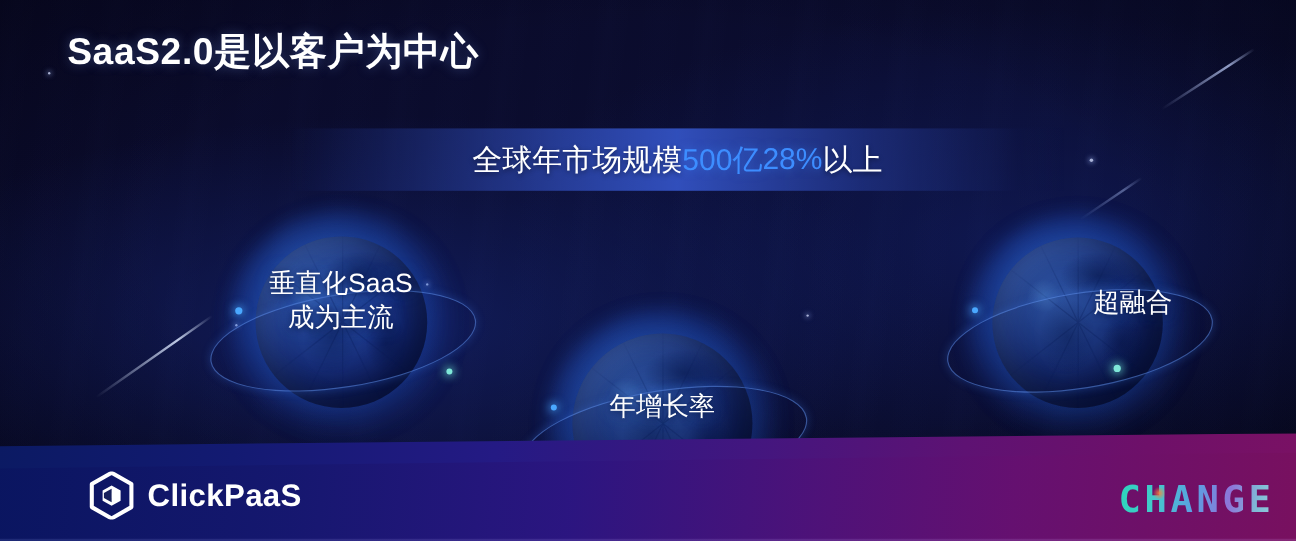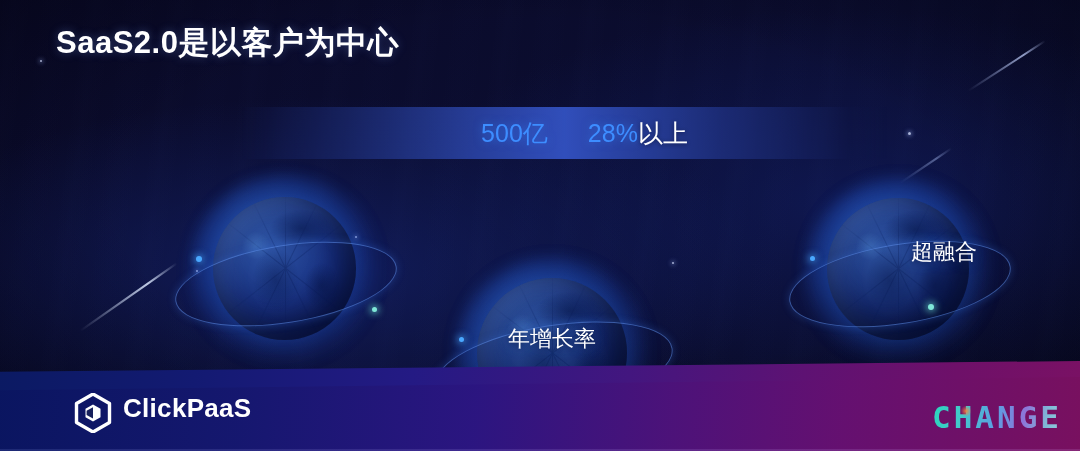--- a/index.html
+++ b/index.html
@@ -114,21 +114,20 @@
     align-items: center;
     justify-content: center;
     font-size: 25px;
     color: #ffffff;
     white-space: nowrap;
     text-shadow: 0 1px 4px rgba(0,0,0,0.45);
   }
   .hl {
     color: #3d8dff;
     text-shadow: 0 0 8px rgba(60,140,255,0.5);
-    margin-left: 40px;
   }
 
   
   .globe-wrap { position: absolute; }
   .glow {
     position: absolute;
     border-radius: 50%;
     background: radial-gradient(circle at 42% 38%,
       rgba(80,150,255,0.50) 0%,
       rgba(40,100,230,0.28) 38%,
@@ -250,21 +249,21 @@
     height: 2px;
     background: linear-gradient(90deg, rgba(160,180,255,0.25), rgba(200,150,230,0.35));
     opacity: 0.5;
   }
 
   .logo {
     position: absolute;
     left: 34px;
     bottom: 18px;
     display: flex;
-    align-items: flex-start;
+    align-items: center;
     gap: 11px;
     padding-left: 40px;
   }
   .logo-mark { width: 38px; height: 40px; display: block; }
   .logo-text {
     color: #ffffff;
     font-size: 26px;
     font-weight: bold;
     letter-spacing: 0.3px;
   }
@@ -309,40 +308,43 @@
   <div class="star" style="left:908px; top:132px;"></div>
   <div class="star" style="left:672px; top:262px; width:2px; height:2px;"></div>
   <div class="star" style="left:355px; top:236px; width:2px; height:2px;"></div>
   <div class="star" style="left:196px; top:270px; width:2px; height:2px;"></div>
   <div class="star" style="left:40px;  top:60px;  width:2px; height:2px;"></div>
 
   <div class="title">SaaS2.0是以客户为中心</div>
 
   <div class="banner"></div>
   <div class="banner-text">
+    <span>全球年市场规模 </span>
       <span class="hl">500亿</span>
       <span class="hl">28%</span>
       <span>以上</span>
   </div>
 
   <div class="globe-wrap" style="left:0; top:0;">
     <div class="glow" style="left:190px; top:175px; width:190px; height:190px;"></div>
     <div class="sphere" style="left:213px; top:197px; width:143px; height:143px;">
       <div class="meridians">
         <span style="transform:rotate(0deg) skewX(0deg);"></span>
         <span style="transform:rotate(26deg);"></span>
         <span style="transform:rotate(-26deg);"></span>
         <span style="transform:rotate(52deg);"></span>
         <span style="transform:rotate(-52deg);"></span>
       </div>
     </div>
     <div class="orbit" style="left:174px; top:245px; width:222px; height:76px; transform:rotate(-9deg);"></div>
     <div class="orbit-dot blue" style="left:196px; top:256px;"></div>
     <div class="orbit-dot" style="left:372px; top:307px; width:5px; height:5px;"></div>
     <div class="globe-label" style="left:184px; top:222px; width:200px;">
+      <div>垂直化SaaS</div>
+      <div>成为主流</div>
     </div>
   </div>
 
   <div class="globe-wrap" style="left:0; top:0;">
     <div class="glow" style="left:455px; top:258px; width:195px; height:195px;"></div>
     <div class="sphere" style="left:477px; top:278px; width:150px; height:150px;">
       <div class="meridians">
         <span style="transform:rotate(0deg);"></span>
         <span style="transform:rotate(26deg);"></span>
         <span style="transform:rotate(-26deg);"></span>

